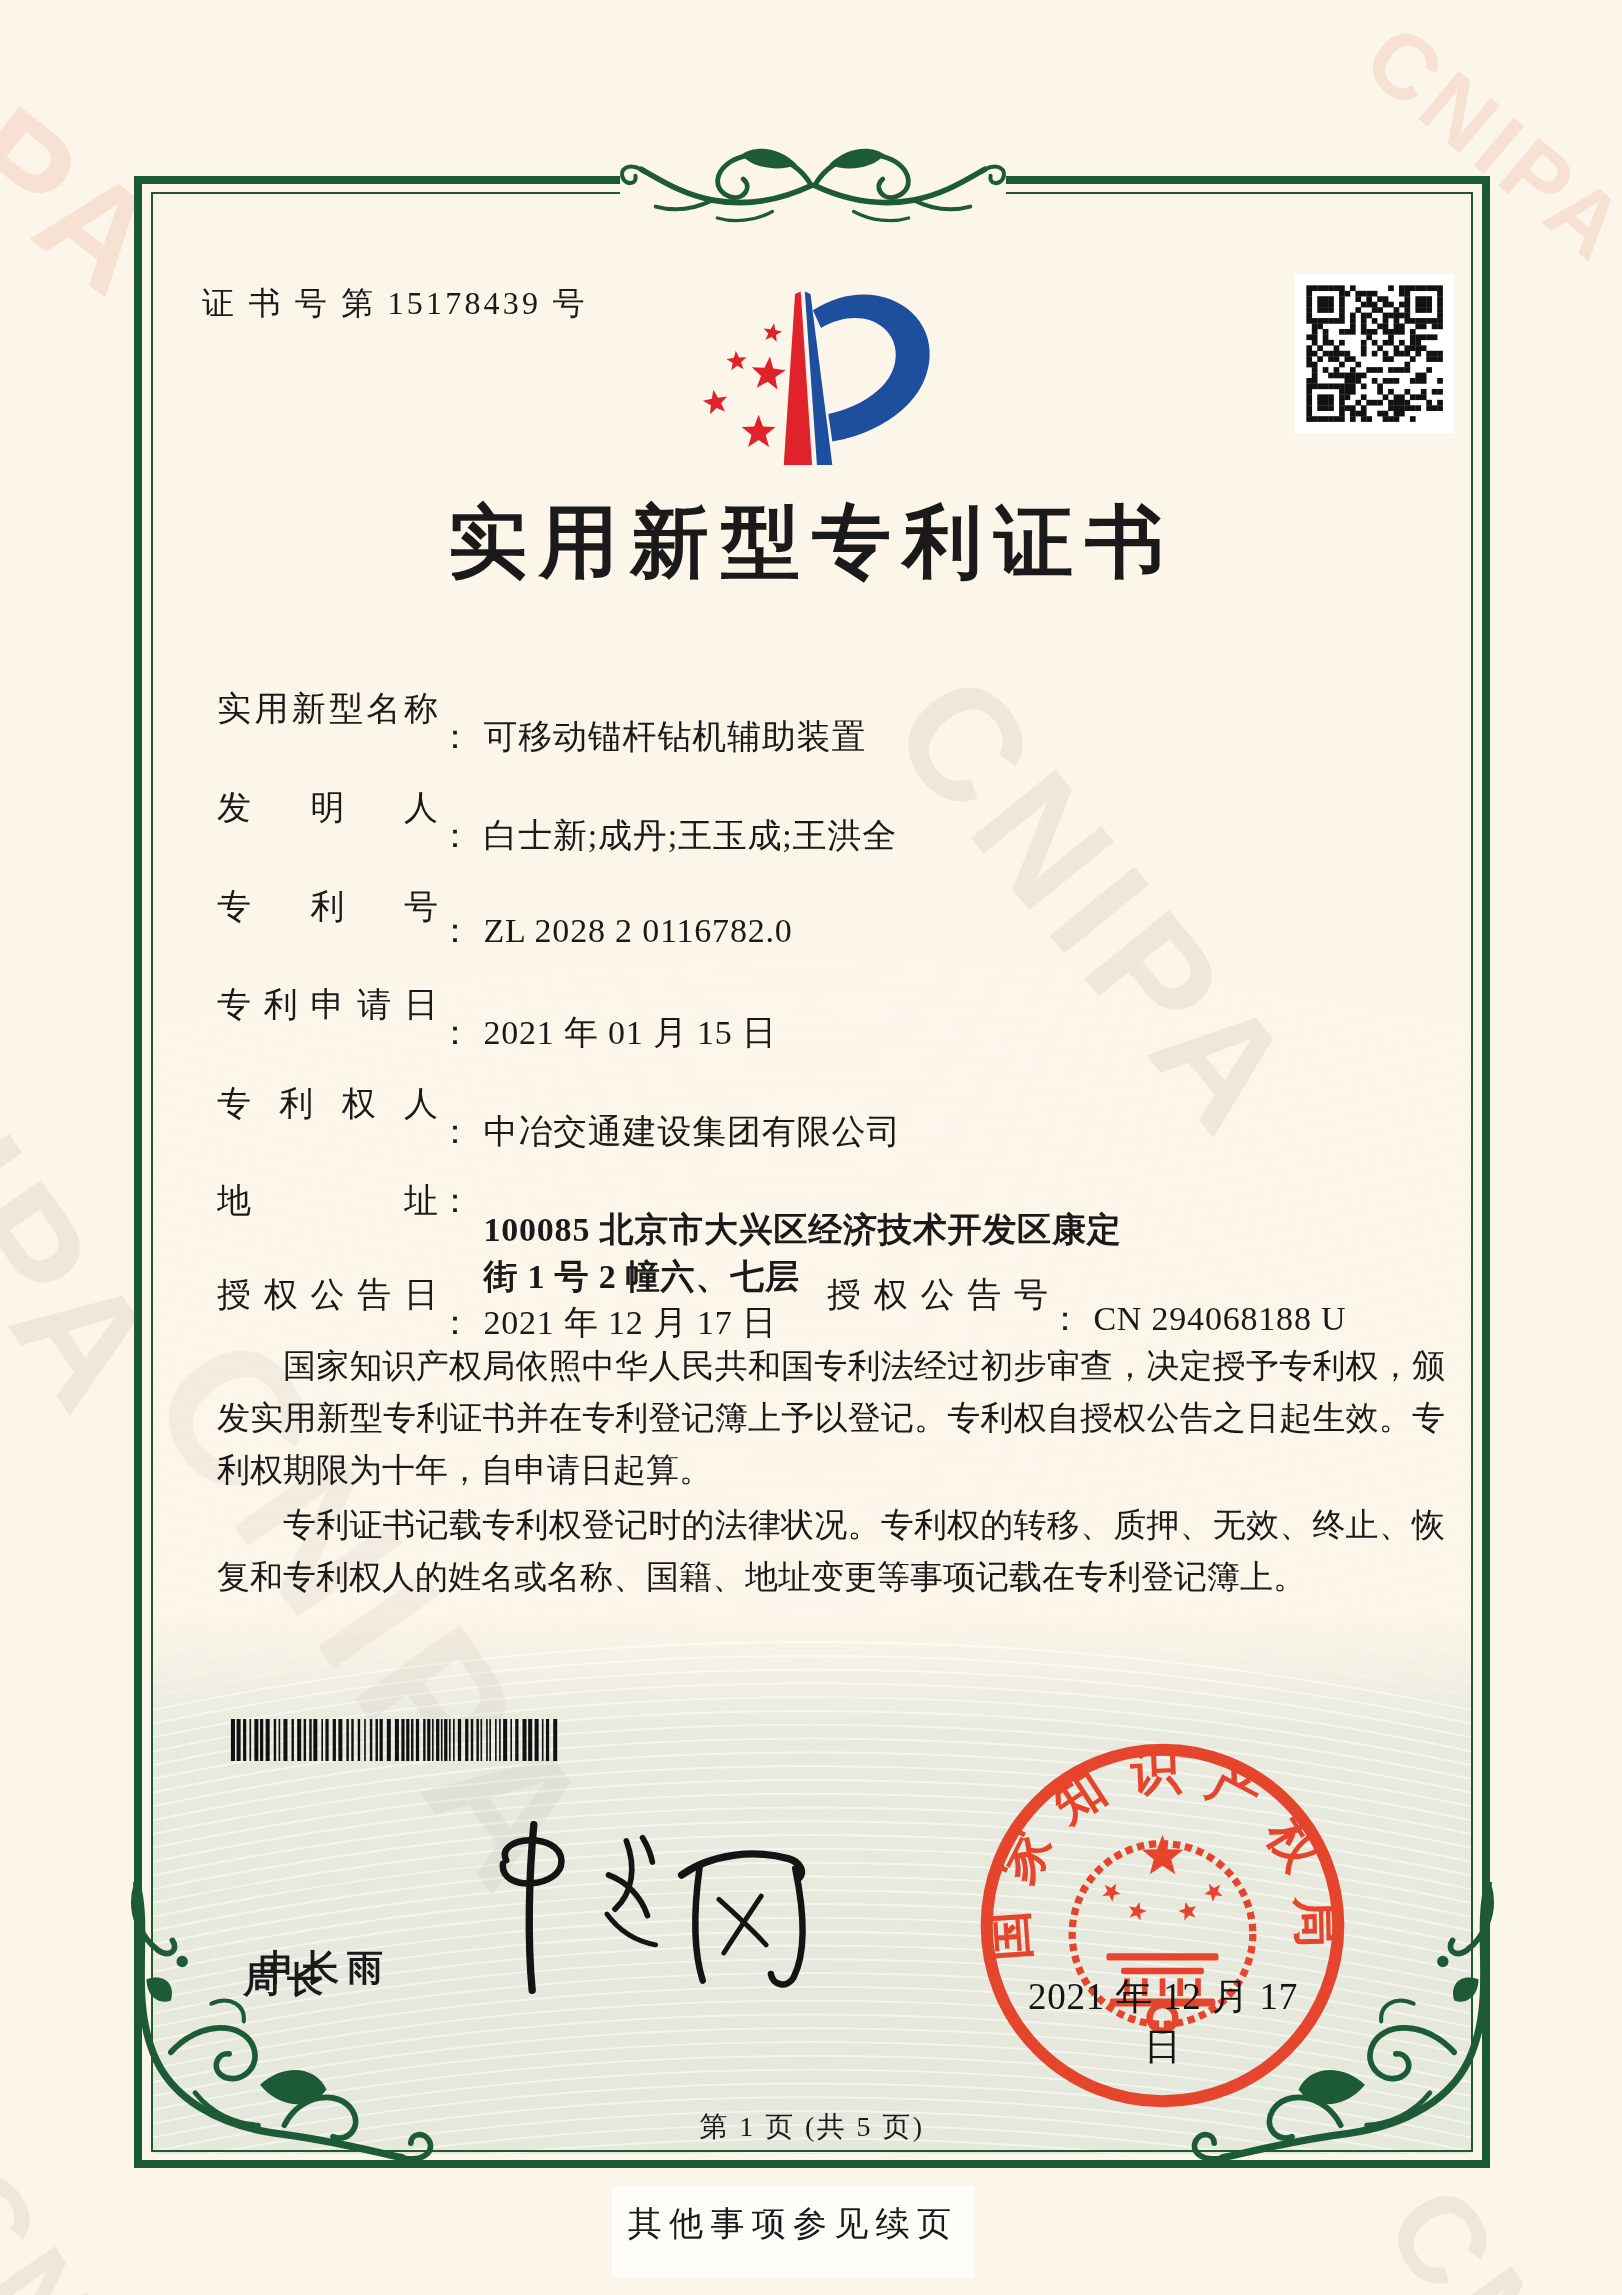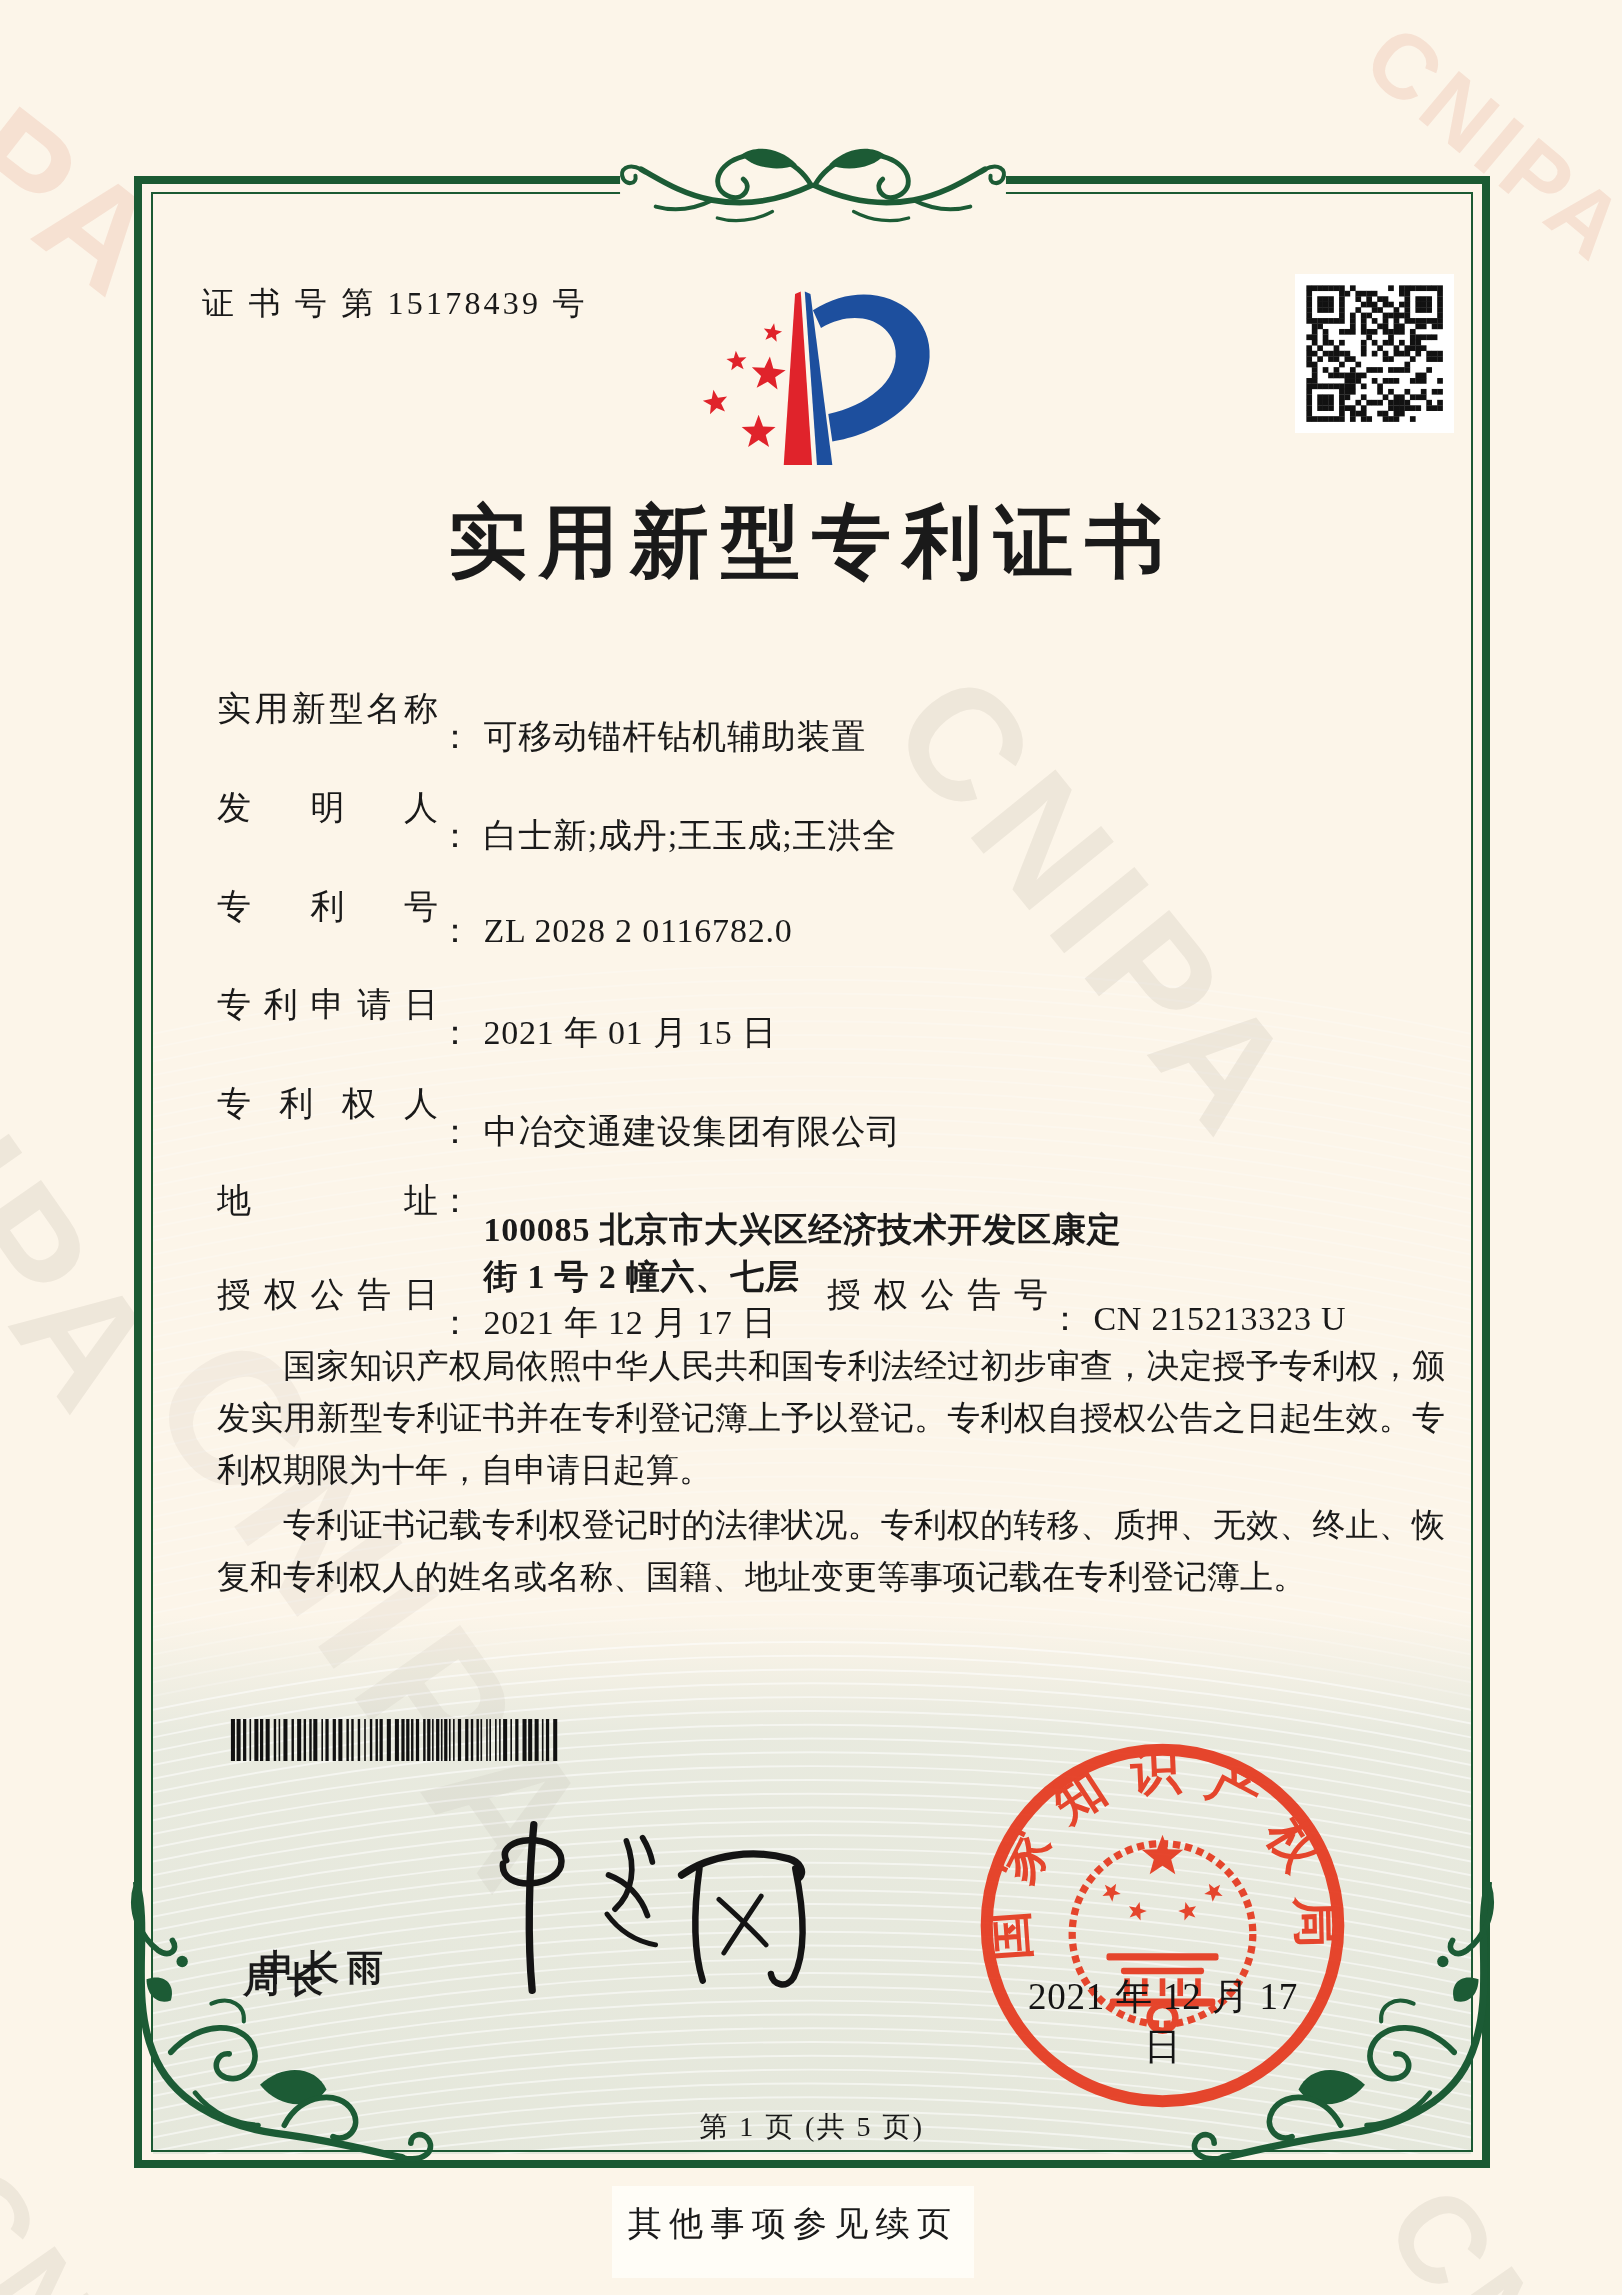--- a/index.html
+++ b/index.html
@@ -620,21 +620,21 @@
         <span>告</span>
         <span>日</span>
       </span><span class="colon">：</span><span class="val">2021 年 12 月 17 日</span>
     <span id="grant-no-group">
       <span class="lab" style="width:221px">
           <span>授</span>
           <span>权</span>
           <span>公</span>
           <span>告</span>
           <span>号</span>
-        </span><span class="colon">：</span><span class="val">CN 215213323 U</span>
+        </span><span class="colon">：</span><span class="val">CN 294068188 U</span>
     </span>
   </div>
 
   <div class="abs" id="body-text">
     <p>国家知识产权局依照中华人民共和国专利法经过初步审查，决定授予专利权，颁发实用新型专利证书并在专利登记簿上予以登记。专利权自授权公告之日起生效。专利权期限为十年，自申请日起算。</p>
     <p>专利证书记载专利权登记时的法律状况。专利权的转移、质押、无效、终止、恢复和专利权人的姓名或名称、国籍、地址变更等事项记载在专利登记簿上。</p>
   </div>
 
   <svg class="abs" id="barcode" width="333" height="42" viewBox="0 0 410 52">
     <g id="barcode-bars" fill="#111111">

